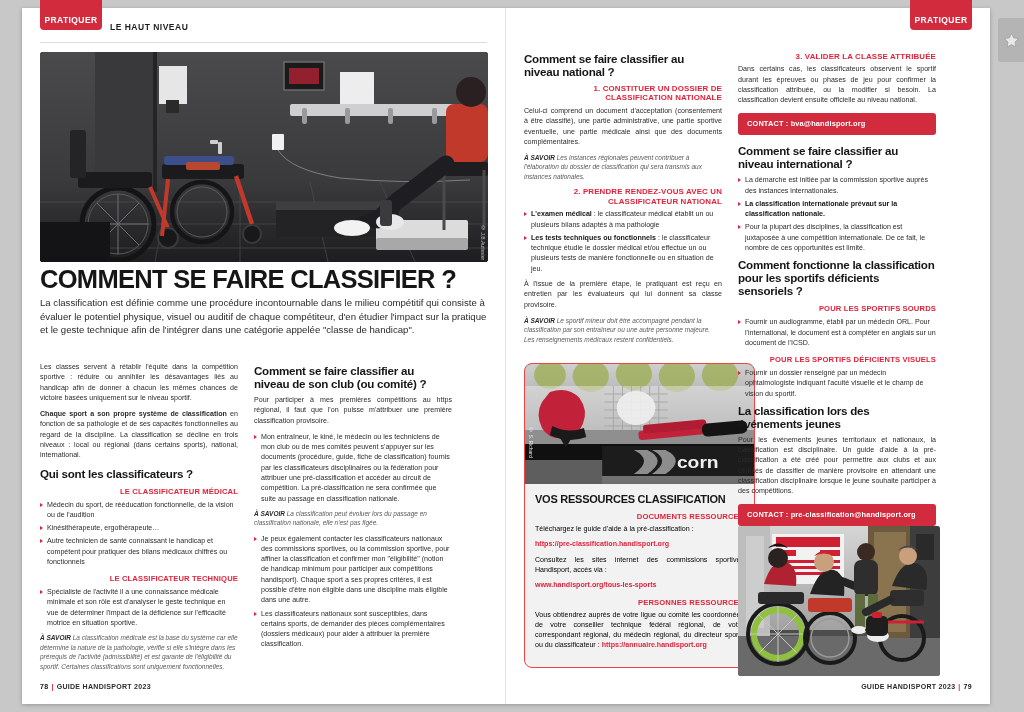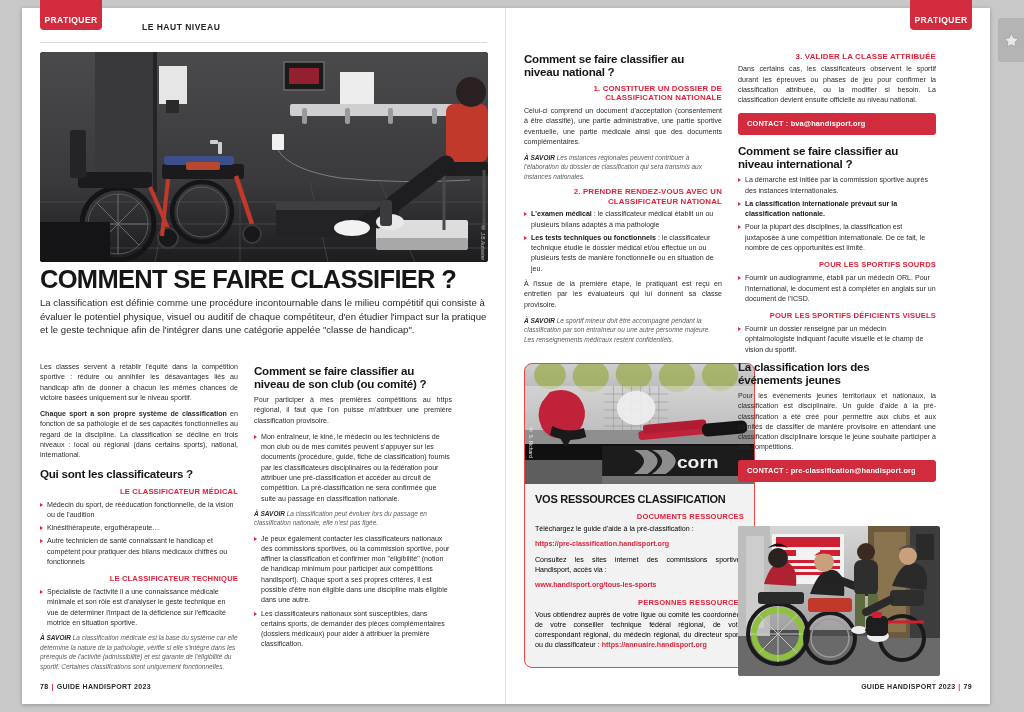--- a/index.html
+++ b/index.html
@@ -47,21 +47,20 @@
   }
   .ribbon-left { left: 18px; top: -8px; width: 62px; height: 30px; }
   .ribbon-right { right: 18px; top: -8px; width: 62px; height: 30px; }
   .section-label {
     position: absolute;
     left: 88px; top: 14px;
     font-size: 8.5px;
     font-weight: bold;
     letter-spacing: .5px;
     color: #231f20;
-    margin-left: 32px;
   }
   .rule {
     position: absolute;
     left: 18px; right: 18px; top: 34px;
     height: 1px; background: #dcdcdc;
   }
 
   
   .hero {
     position: absolute;
@@ -430,20 +429,21 @@
       <div class="col" style="left:232px; top:44px; width:198px;">
         <h3 class="num" style="margin-top:0;">3. VALIDER LA CLASSE ATTRIBUÉE</h3>
         <p>Dans certains cas, les classificateurs observent le sportif durant les épreuves ou phases de jeu pour confirmer la classification attribuée, ou la modifier si besoin. La classification devient ensuite officielle au niveau national.</p>
         <div class="contact">CONTACT : bva@handisport.org</div>
         <h2>Comment se faire classifier au niveau international ?</h2>
         <ul>
           <li>La démarche est initiée par la commission sportive auprès des instances internationales.</li>
           <li style="font-weight:bold;color:#161616;">La classification internationale prévaut sur la classification nationale.</li>
           <li>Pour la plupart des disciplines, la classification est juxtaposée à une compétition internationale. De ce fait, le nombre de ces opportunités est limité.</li>
         </ul>
+        <h2>Comment fonctionne la classification pour les sportifs déficients sensoriels ?</h2>
         <h3>POUR LES SPORTIFS SOURDS</h3>
         <ul>
           <li>Fournir un audiogramme, établi par un médecin ORL. Pour l'international, le document est à compléter en anglais sur un document de l'ICSD.</li>
         </ul>
         <h3>POUR LES SPORTIFS DÉFICIENTS VISUELS</h3>
         <ul>
           <li>Fournir un dossier renseigné par un médecin ophtalmologiste indiquant l'acuité visuelle et le champ de vision du sportif.</li>
         </ul>
         <h2>La classification lors des événements jeunes</h2>
         <p>Pour les événements jeunes territoriaux et nationaux, la classification est disciplinaire. Un guide d'aide à la pré-classification a été créé pour permettre aux clubs et aux comités de classifier de manière provisoire en attendant une classification disciplinaire lorsque le jeune souhaite participer à des compétitions.</p>

